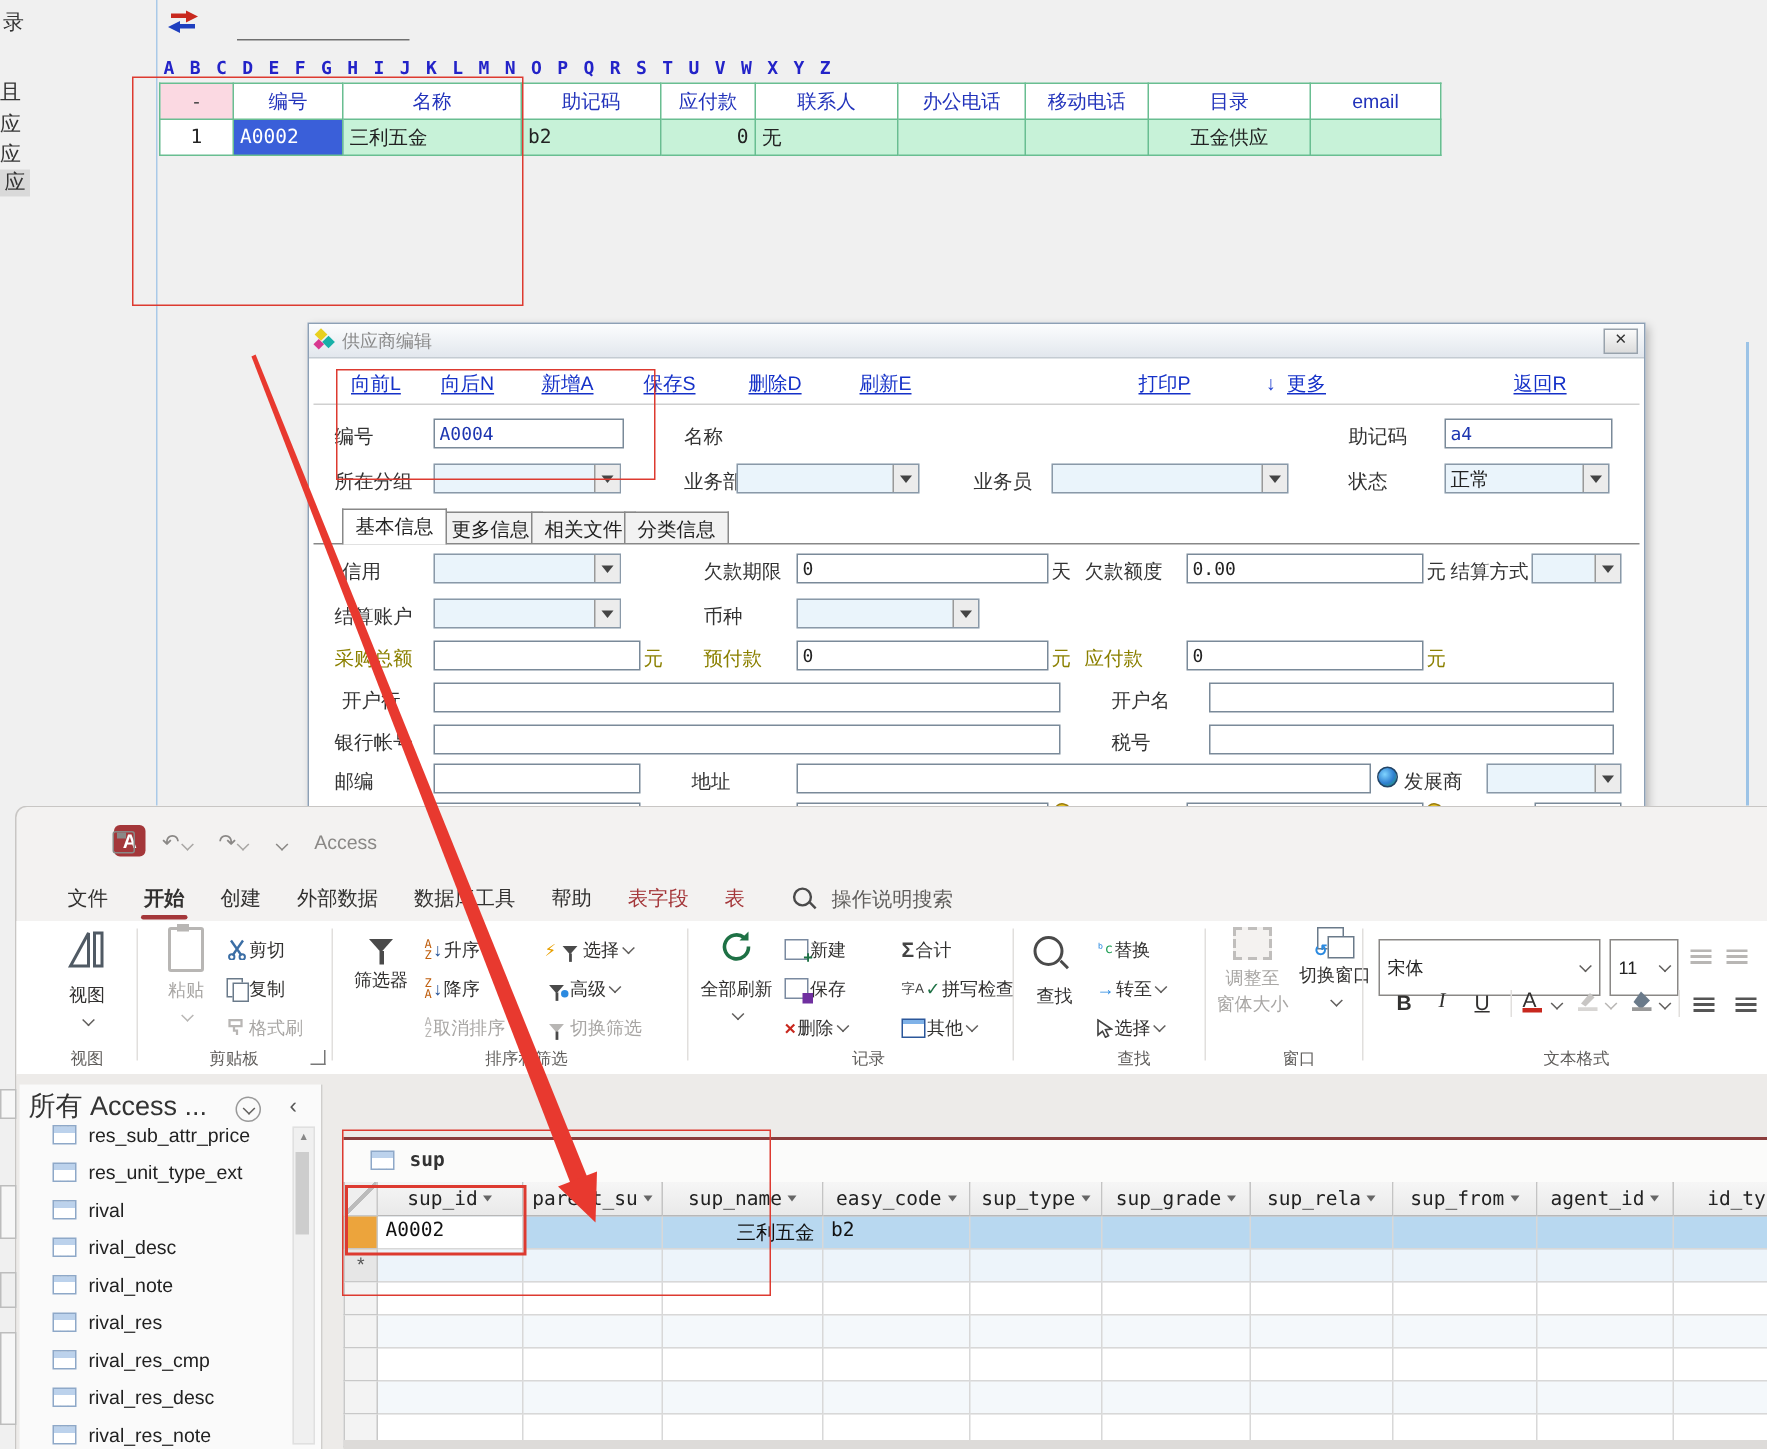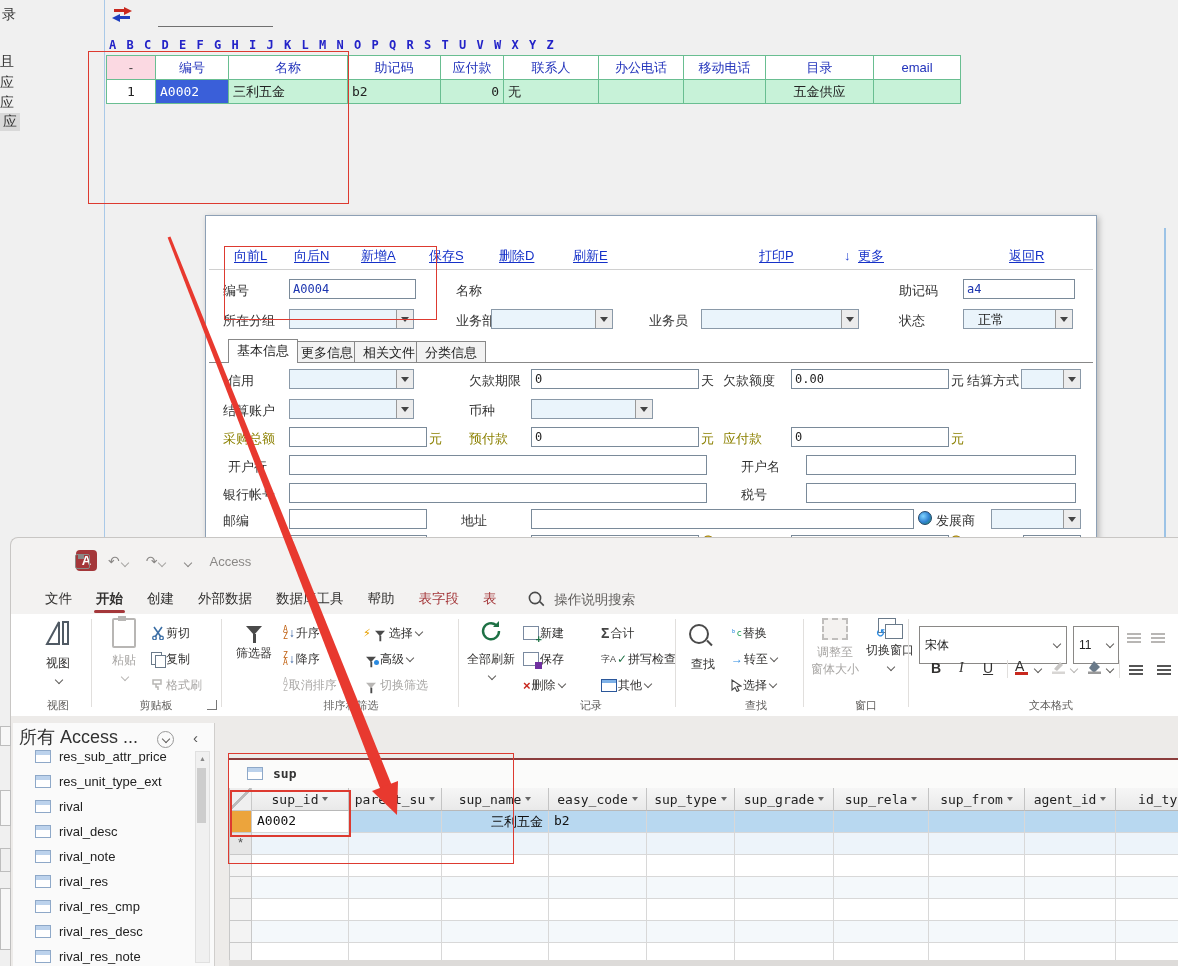--- a/index.html
+++ b/index.html
@@ -28,21 +28,21 @@
   .dlg-title span{color:#8A8A8A;font-size:12px;margin-left:4px;}
   .dlg-close{margin-left:auto;width:21px;height:15px;background:linear-gradient(#FAFAFA,#DCDCDC);
              border:1px solid #98A2AC;font-size:10px;line-height:14px;text-align:center;color:#333;}
   .dlg-link{position:absolute;color:#1531C8;font-size:13px;text-decoration:underline;text-underline-offset:2px;}
   .lbl{position:absolute;font-size:13px;color:#333;white-space:nowrap;}
   .lbl.olive{color:#8B8000;}
   .tbx{position:absolute;height:18px;border:1px solid #7A8A99;background:#fff;font-size:12px;
        padding:0 3px;font-family:"DejaVu Sans Mono","DejaVu Sans",monospace;color:#222;box-sizing:content-box;}
   .tbx.blue{color:#1c35b0;}
   .combo{position:absolute;height:20px;border:1px solid #8a99a8;background:#EAF4FB;display:flex;box-sizing:border-box;}
-  .combo .val{flex:1;font-size:13px;padding:1px 14px;color:#222;}
+  .combo .val{flex:1;font-size:13px;padding:1px 3px;color:#222;}
   .combo .btn{width:16px;background:#ECECEC;border-left:1px solid #999;display:flex;align-items:center;justify-content:center;}
   .tri-dn{width:0;height:0;border-left:4px solid transparent;border-right:4px solid transparent;border-top:5px solid #444;}
   .tab{position:absolute;height:21px;border:1px solid #888;border-bottom:none;background:#F2F2F2;
        font-size:13px;padding:2px 8px 0;box-sizing:border-box;}
   .tab.active{background:#fff;height:24px;z-index:2;}
   .phone-ico{position:absolute;width:10px;height:12px;background:#E6C32B;border-radius:60% 60% 60% 0;
              transform:rotate(-40deg);border:1px solid #9a7d10;}
   .globe-ico{position:absolute;width:12px;height:12px;border-radius:50%;border:1px solid #246;
              background:radial-gradient(circle at 35% 35%,#7fd4ff,#2f7fd0 55%,#1e9e55);}
 
@@ -182,20 +182,29 @@
       <td class="bg-d"></td>
       <td class="bg-d"></td>
       <td class="bg-d" style="text-align:center">五金供应</td>
       <td class="bg-d"></td>
     </tr>
   </tbody>
     </table>
 </div>
 
 <div class="abs dialog">
+  <div class="dlg-title">
+    <div style="position:relative;width:14px;height:14px">
+      <div style="position:absolute;left:1px;top:0;width:6px;height:6px;background:#E8D020;transform:rotate(45deg)"></div>
+      <div style="position:absolute;left:6px;top:5px;width:6px;height:6px;background:#18B0A8;transform:rotate(45deg)"></div>
+      <div style="position:absolute;left:0px;top:7px;width:5px;height:5px;background:#D83890;transform:rotate(45deg)"></div>
+    </div>
+    <span>供应商编辑</span>
+    <div class="dlg-close">✕</div>
+  </div>
 
   <a class="dlg-link" style="left:28px;top:31px">向前L</a>
   <a class="dlg-link" style="left:88px;top:31px">向后N</a>
   <a class="dlg-link" style="left:155px;top:31px">新增A</a>
   <a class="dlg-link" style="left:223px;top:31px">保存S</a>
   <a class="dlg-link" style="left:293px;top:31px">删除D</a>
   <a class="dlg-link" style="left:367px;top:31px">刷新E</a>
   <a class="dlg-link" style="left:553px;top:31px">打印P</a>
   <span class="abs" style="left:638px;top:32px;color:#1F3FD0;font-weight:bold;font-size:13px">↓</span>
   <a class="dlg-link" style="left:652px;top:31px">更多</a>
@@ -465,21 +474,21 @@
     <div class="smbtn" style="left:590px;top:34px">
       <span style="font-size:9px;color:#444">字A</span>
         <span style="color:#1E7145;font-weight:bold">✓</span>
         <span>拼写检查</span>
     </div>
     <div class="smbtn" style="left:590px;top:60px">
       <span style="width:14px;height:11px;border:1px solid #2B579A;background:linear-gradient(#7FB2E8 0 3px,#fff 3px);display:inline-block"></span>
       <span>其他</span>
         <span class="chev"></span>
     </div>
-    <div class="glabel" style="left:500px;width:160px">记录</div>
+    <div class="glabel" style="left:488px;width:160px">记录</div>
     <div class="gsep" style="left:664px"></div>
 
     <div class="bigbtn" style="left:670px;width:44px">
       <div class="bic" style="margin-top:6px;margin-left:8px">
           <div class="mag" style="width:16px;height:16px"></div>
         </div>
       <div style="margin-top:12px">查找</div>
     </div>
     <div class="smbtn" style="left:720px;top:8px">
       <span class="mono" style="font-size:9px;color:#2B8AE0">ᵇ<span style="color:#1E9E55">c</span></span>

